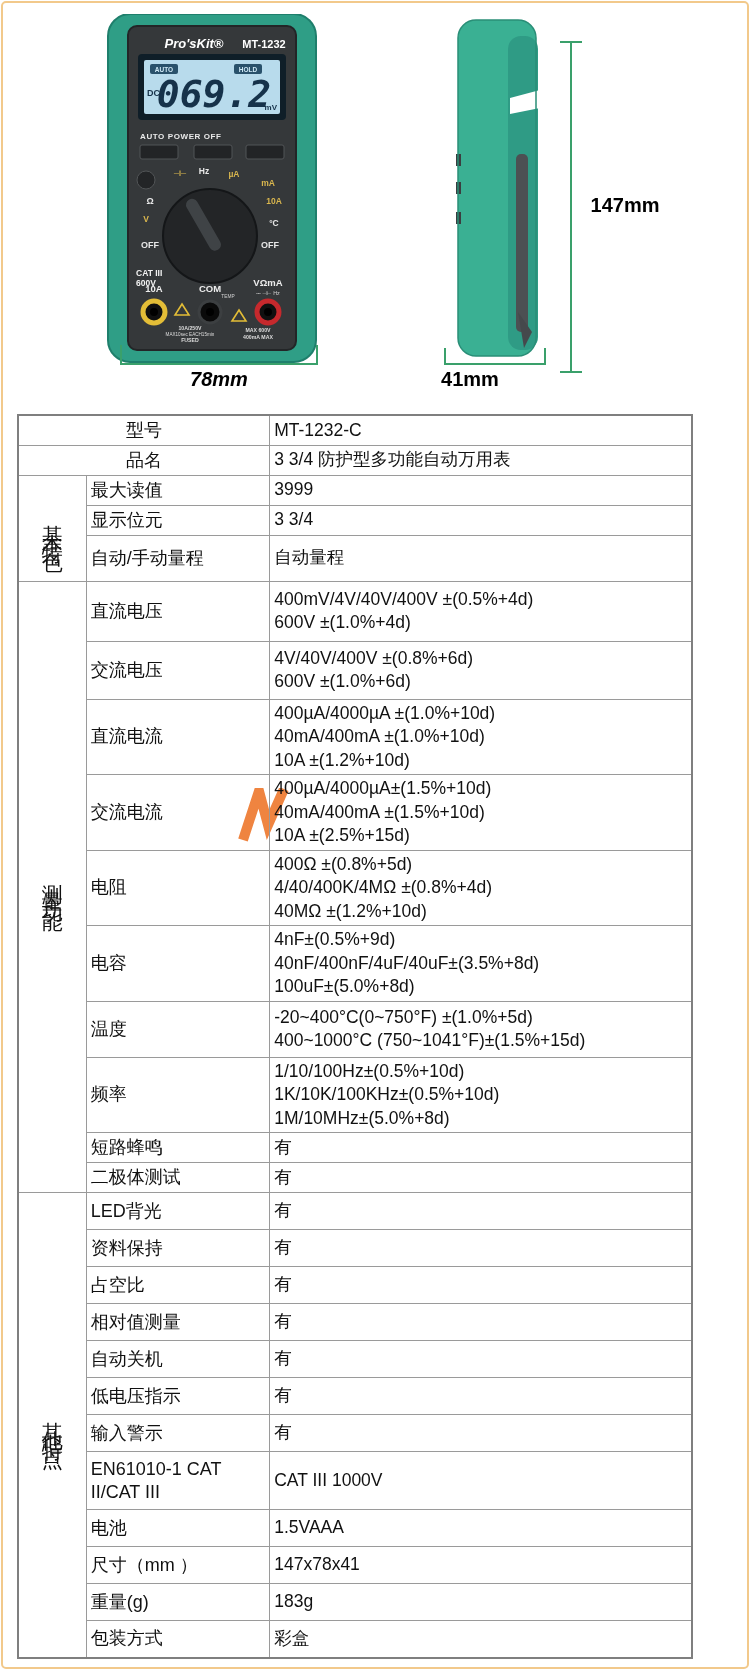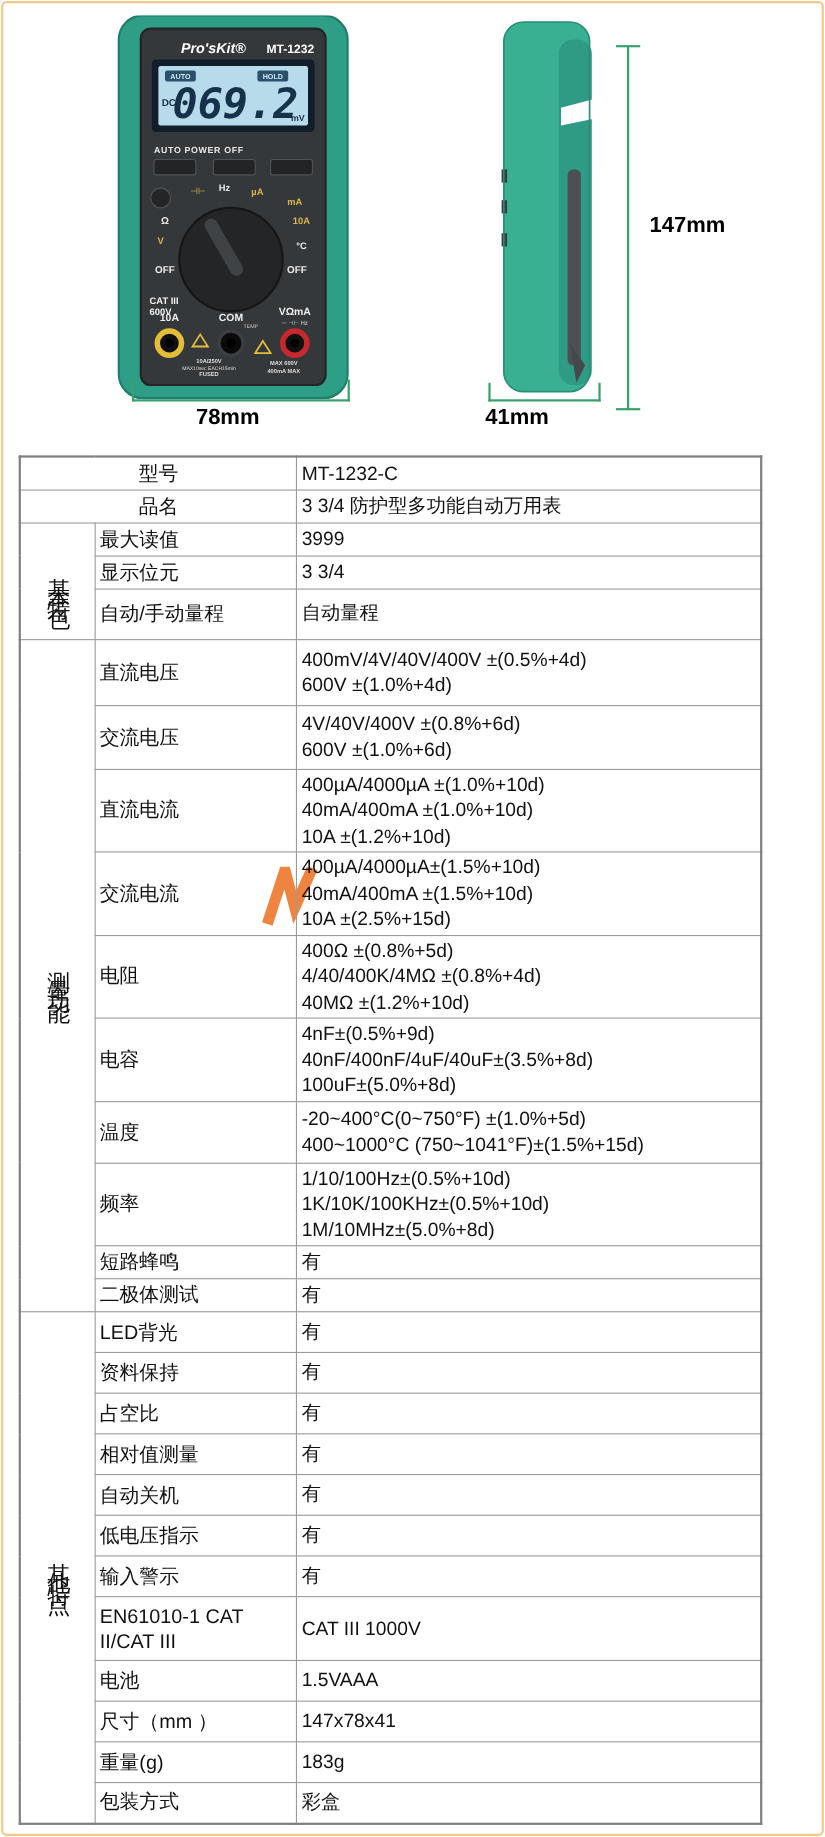--- a/index.html
+++ b/index.html
@@ -115,21 +115,21 @@
       <polygon points="66,298 80,318 72,334" fill="#45494c"></polygon>
       <rect x="4" y="140" width="5" height="12" fill="#3a3d3f"></rect>
       <rect x="4" y="168" width="5" height="12" fill="#3a3d3f"></rect>
       <rect x="4" y="198" width="5" height="12" fill="#3a3d3f"></rect>
       <rect x="6" y="6" width="78" height="336" rx="18" fill="none" stroke="#2a8e77" stroke-width="1.5"></rect>
     </svg>
 
     <div class="dim-line" style="left:120px;top:345px;width:2px;height:20px;"></div>
     <div class="dim-line" style="left:316px;top:345px;width:2px;height:20px;"></div>
     <div class="dim-line" style="left:120px;top:363px;width:198px;height:2px;"></div>
-    <div class="dim-label" style="left:132px;top:368px;width:150px;">78mm</div>
+    <div class="dim-label" style="left:144px;top:368px;width:150px;font-style:italic;">78mm</div>
 
     <div class="dim-line" style="left:560px;top:41px;width:22px;height:2px;"></div>
     <div class="dim-line" style="left:570px;top:42px;width:2px;height:330px;"></div>
     <div class="dim-line" style="left:560px;top:371px;width:22px;height:2px;"></div>
     <div class="dim-label" style="left:580px;top:194px;width:90px;text-align:center;">147mm</div>
 
     <div class="dim-line" style="left:444px;top:348px;width:2px;height:17px;"></div>
     <div class="dim-line" style="left:544px;top:348px;width:2px;height:17px;"></div>
     <div class="dim-line" style="left:444px;top:363px;width:102px;height:2px;"></div>
     <div class="dim-label" style="left:420px;top:368px;width:100px;">41mm</div>

